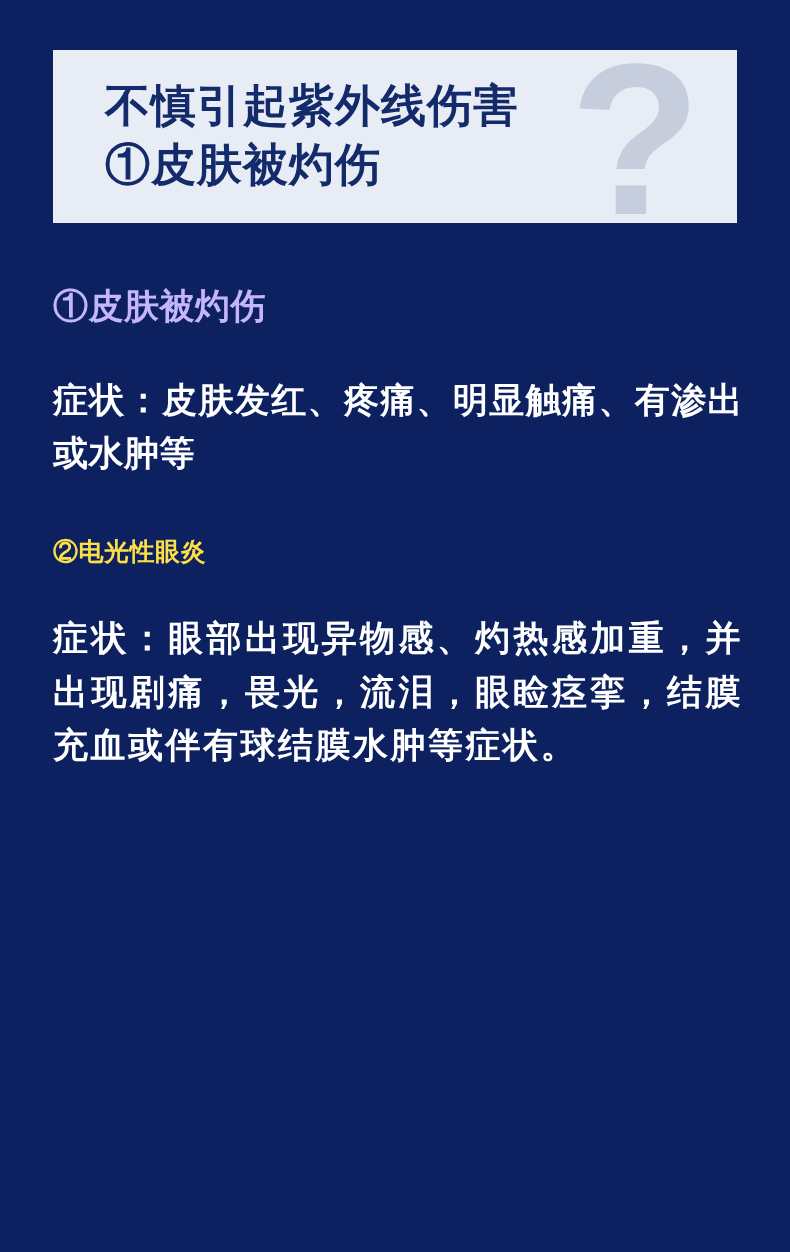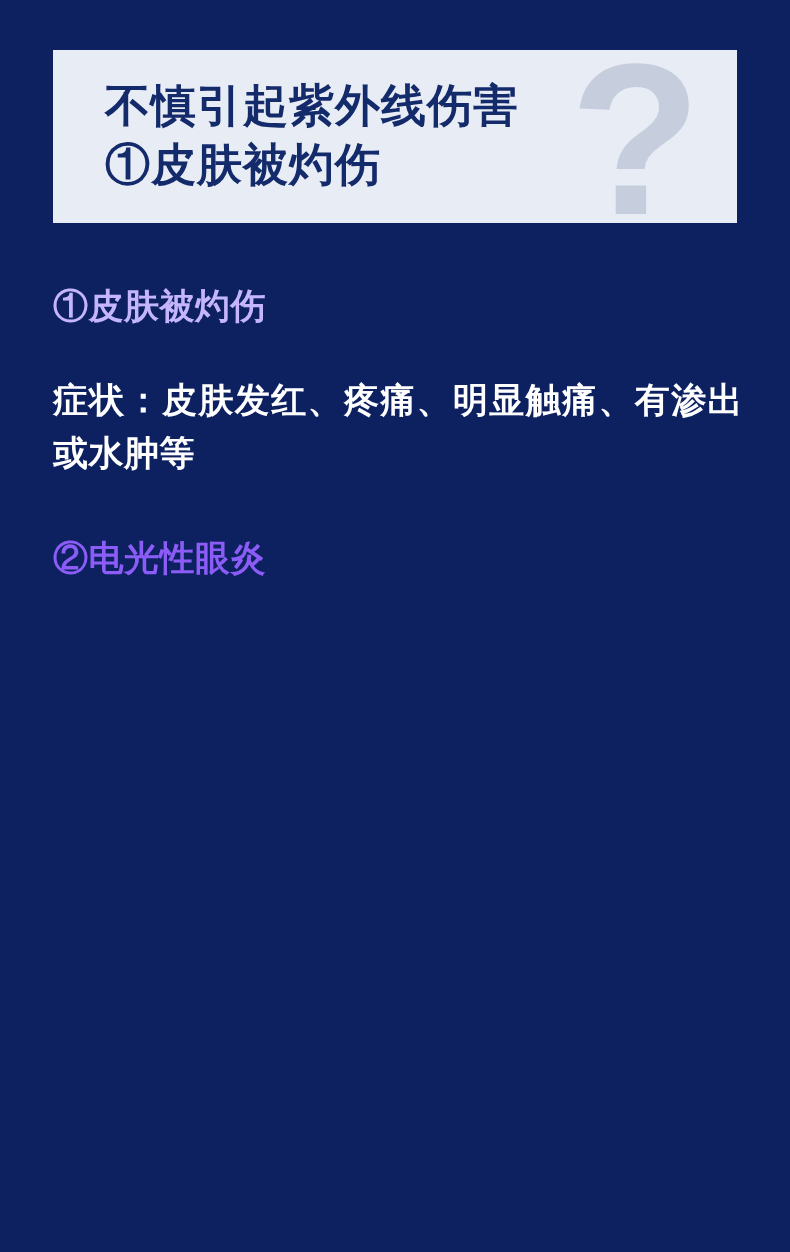--- a/index.html
+++ b/index.html
@@ -78,24 +78,24 @@
     color: #ffffff;
     margin: 12px 0 42px 0;
     letter-spacing: 0.5px;
     text-align: justify;
     text-justify: inter-ideograph;
   }
   .para.loose {
     letter-spacing: 2.5px;
   }
   .heading2 {
-    font-size: 35px;
+    font-size: 25px;
     line-height: 1.3;
     font-weight: bold;
-    color: #8b5cf6;
+    color: #fde047;
     margin: 56px 0 44px 0;
     letter-spacing: 0.5px;
   }
   .ref {
     color: #8f8f7d;
     font-weight: bold;
     font-size: 32px;
   }
   .last {
     margin-bottom: 0;
@@ -114,16 +114,17 @@
 
   <div class="content">
 
     <p class="heading">①皮肤被灼伤</p>
 
     <p class="para">症状：皮肤发红、疼痛、明显触痛、有渗出或水肿等</p>
 
 
     <p class="heading2">②电光性眼炎</p>
 
+    <p class="para loose">症状：眼部出现异物感、灼热感加重，并出现剧痛，畏光，流泪，眼睑痉挛，结膜充血或伴有球结膜水肿等症状。</p>
 
 
   </div>
 </div>
 
 </body></html>

